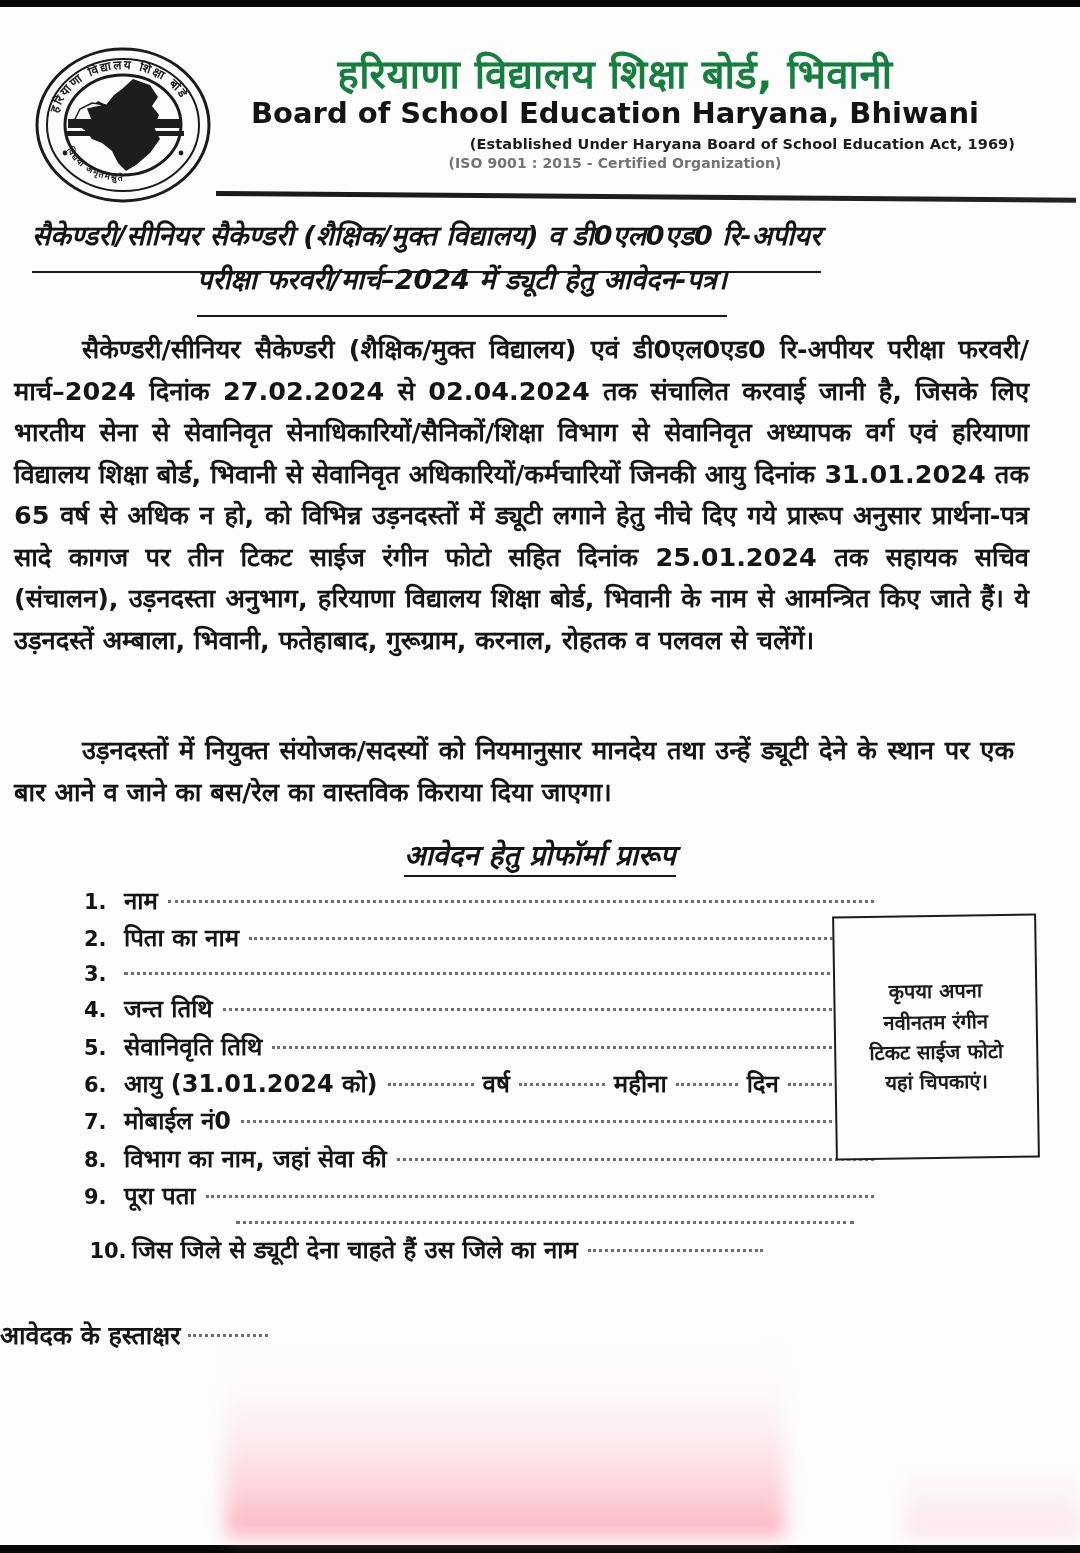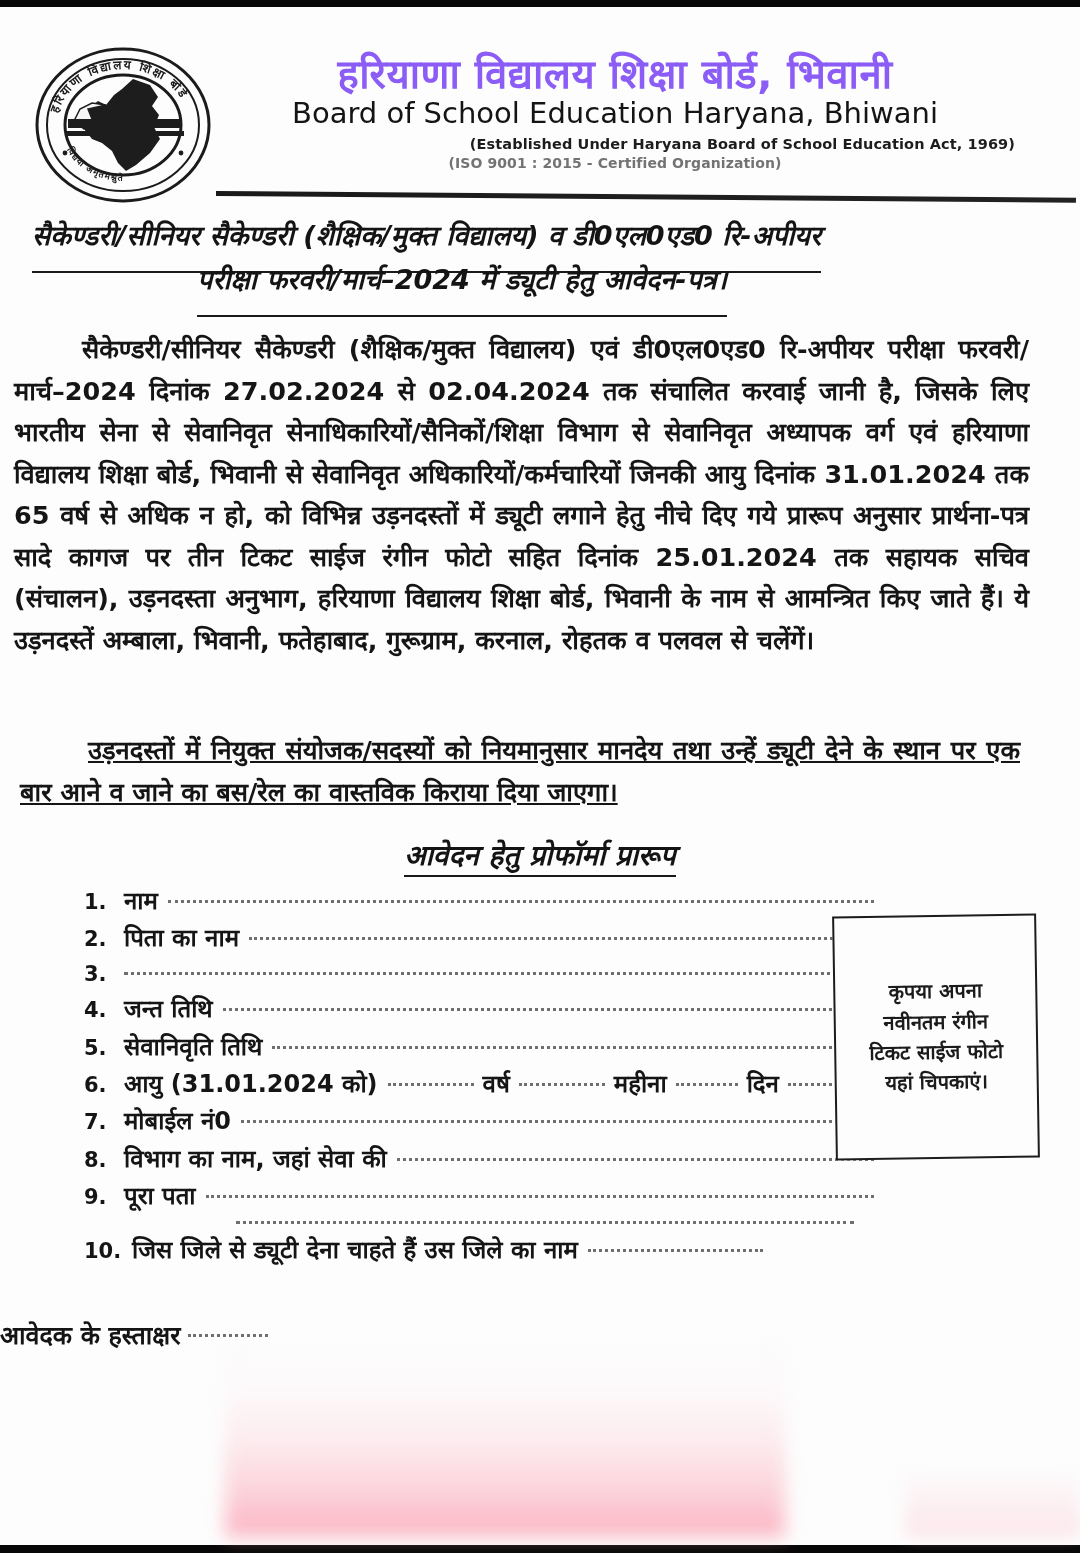--- a/index.html
+++ b/index.html
@@ -52,24 +52,24 @@
   .emblem{
     position:absolute;left:32px;top:8px;width:182px;height:165px;
   }
   .emblem svg{display:block;width:182px;height:165px;}
 
   .head-text{
     position:absolute;left:215px;top:18px;width:800px;text-align:center;
   }
   .hindi-title{
     font-size:40px;font-weight:700;letter-spacing:.5px;
-    line-height:1.05;color:#8b5cf6;white-space:nowrap;
+    line-height:1.05;color:#15803d;white-space:nowrap;
   }
   .eng-title{
-    font-size:29px;font-weight:400;line-height:1.1;
+    font-size:29px;font-weight:700;line-height:1.1;
     margin-top:3px;color:#141414;white-space:nowrap;
     font-family:"DejaVu Sans","Liberation Sans",sans-serif;
   }
   .sub1{
     font-size:14.5px;font-weight:700;margin-top:6px;color:#1d1d1d;
     letter-spacing:.1px;
     text-align:right;
   }
   .sub2{
     font-size:14px;font-weight:700;margin-top:3px;color:#737373;
@@ -94,21 +94,21 @@
   }
 
   
   .para{
     position:absolute;
     font-size:25.5px;line-height:1.63;color:#151515;
     text-align:justify;text-justify:inter-word;
     font-weight:600;
   }
   #para1{left:14px;top:322px;width:1015px;text-indent:68px;}
-  #para2{left:20px;top:723px;width:1000px;text-indent:68px;text-decoration:underline;}
+  #para2{left:14px;top:723px;width:1000px;text-indent:68px;}
 
   
   .proforma-head{
     position:absolute;left:0;top:828px;width:1080px;text-align:center;
     font-size:28px;font-weight:700;font-style:italic;color:#141414;
   }
   .proforma-head span{border-bottom:2.5px solid #1a1a1a;padding-bottom:3px;}
 
   
   .form-list{
@@ -132,21 +132,21 @@
   .dots.sm{flex:0 0 86px;}
   .dots.xs{flex:0 0 62px;}
   .inline-word{flex:0 0 auto;padding:0 9px;white-space:nowrap;}
   .cont-dots{
     margin-left:152px;
     border-bottom:3px dotted #6f6f6f;
     height:2px;width:618px;margin-top:4px;margin-bottom:12px;
   }
   .f-row.wide{width:750px;}
   .f-row.item10{font-size:24px;}
-  .f-row.item10 .f-num{width:48px;flex:0 0 48px;}
+  .f-row.item10 .f-num{width:48px;flex:0 0 48px;text-align:center;}
   .f-row.item10 .dots{flex:0 0 175px;}
 
   
   .photo-box{
     position:absolute;left:834px;top:908px;width:200px;height:240px;
     border:2.5px solid #1c1c1c;
     display:flex;align-items:center;justify-content:center;
     transform:rotate(-.9deg);
     background:#fdfdfd;
   }

